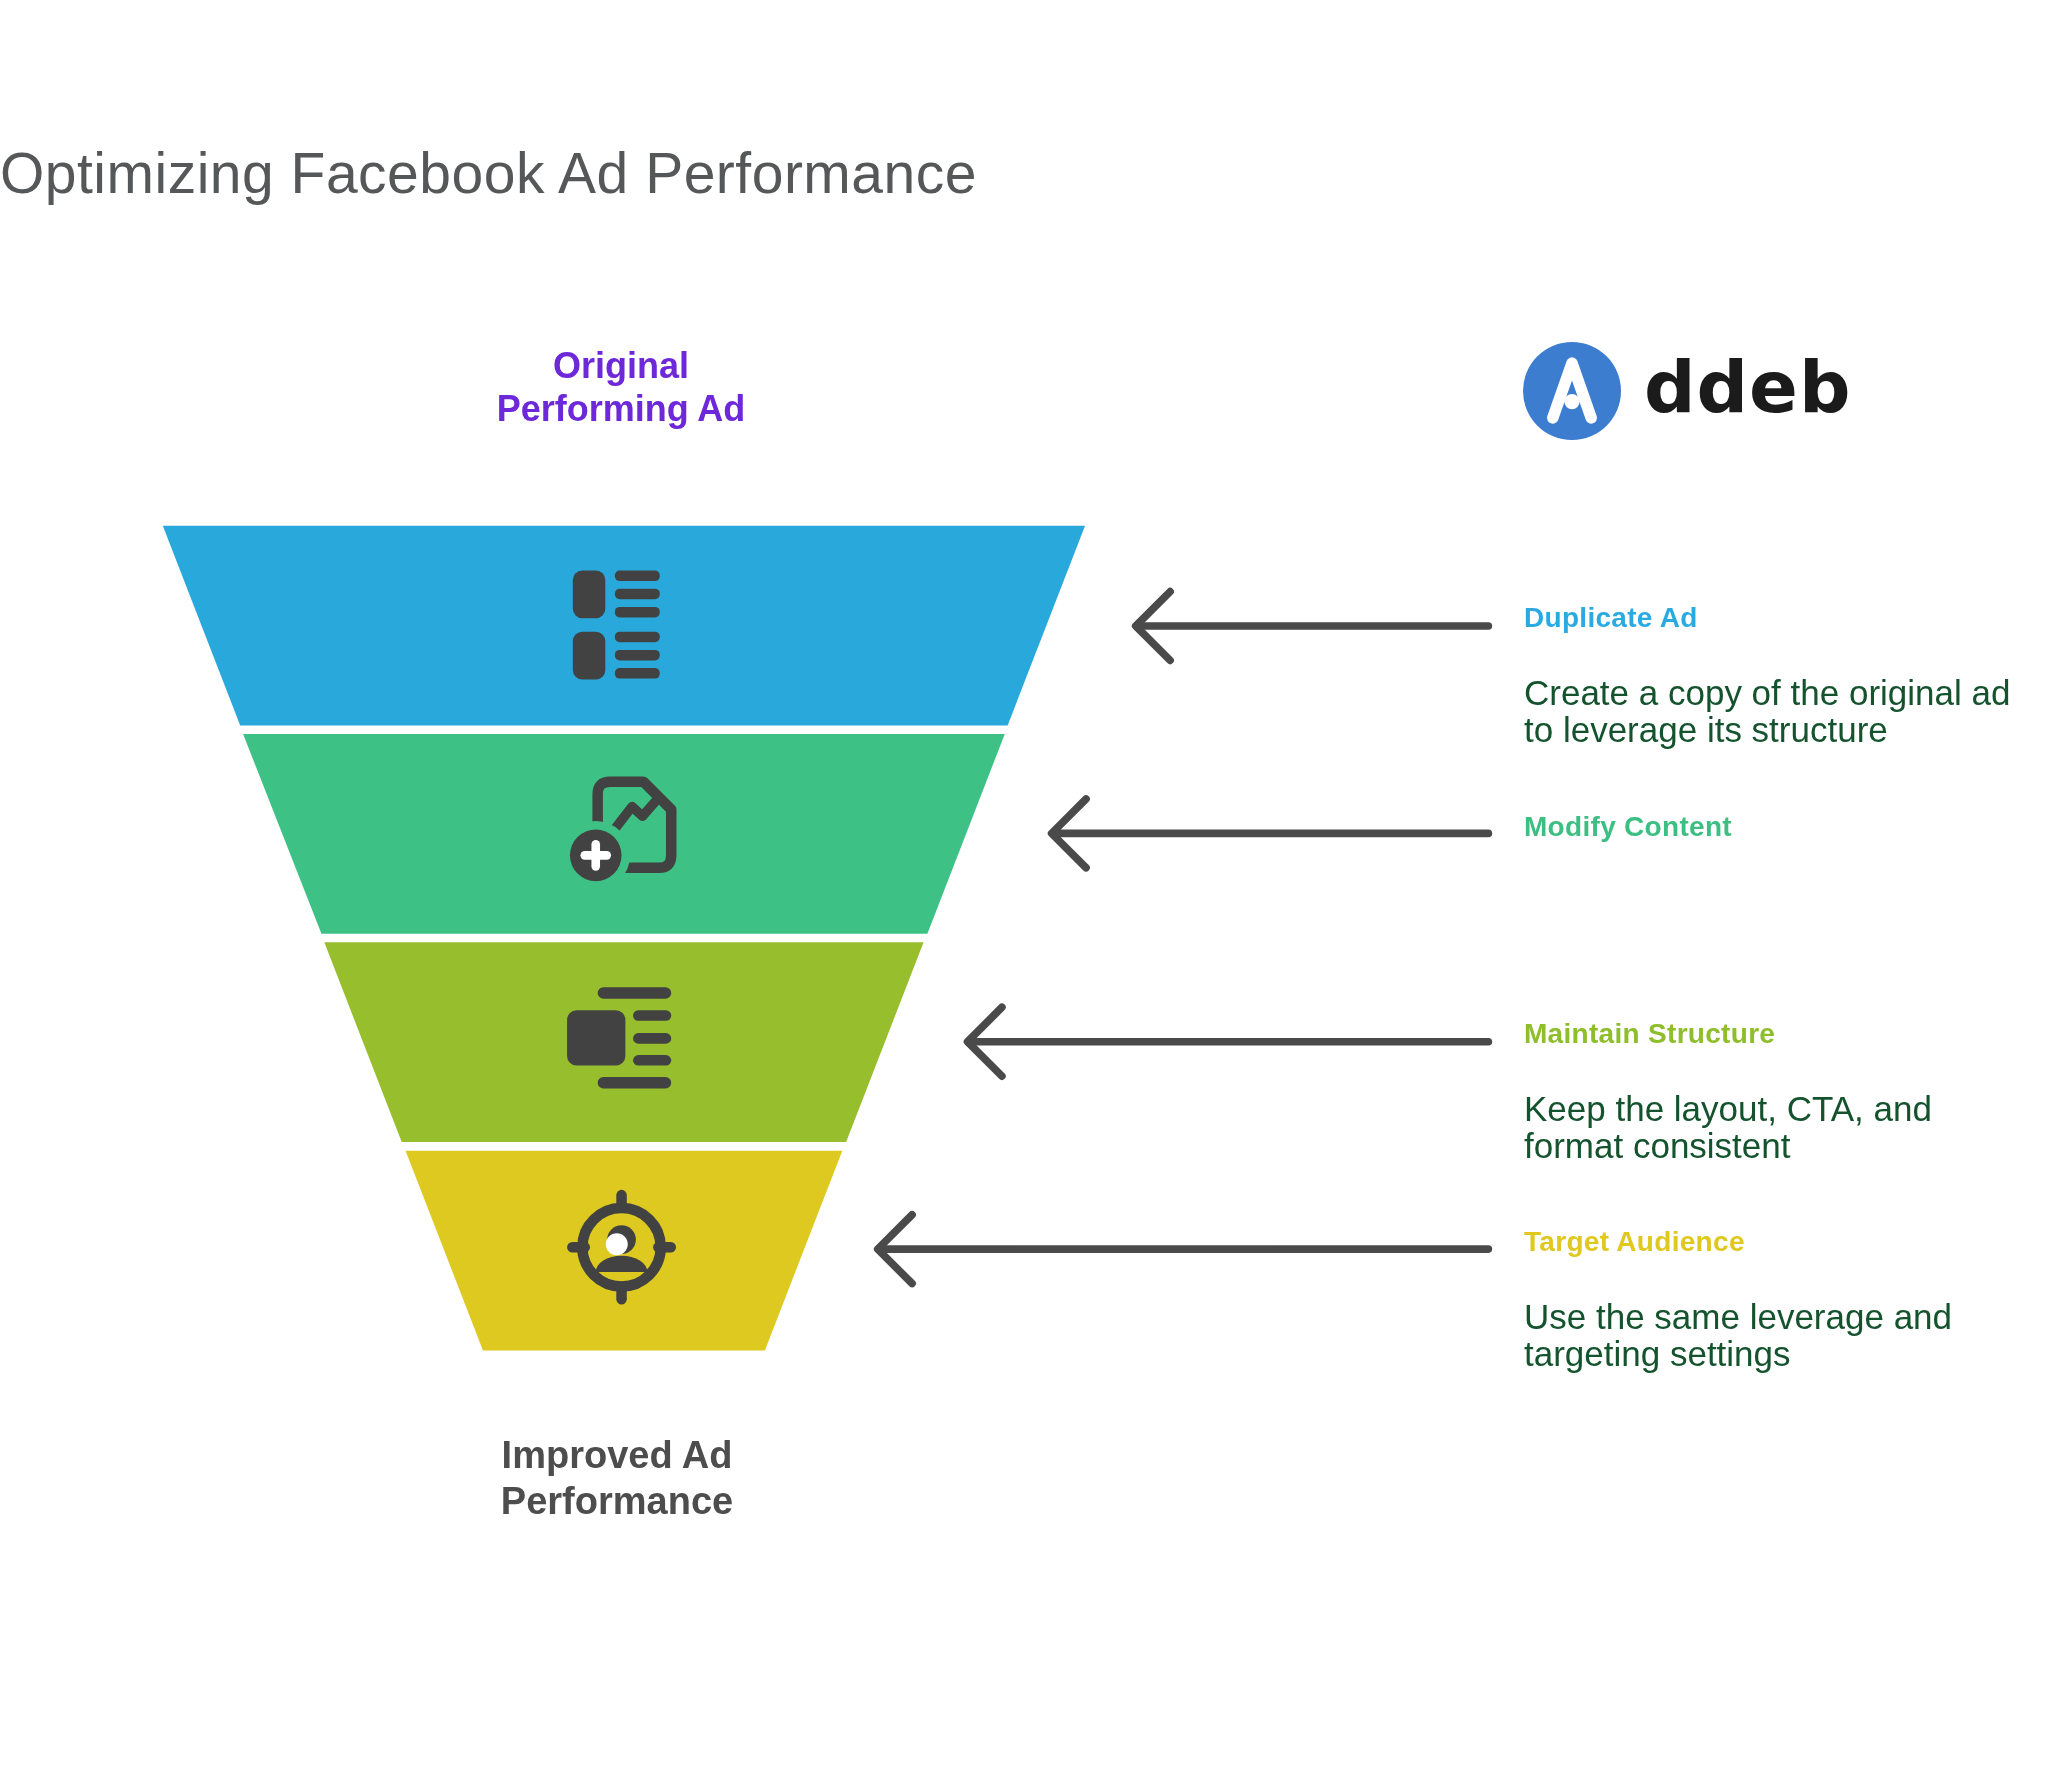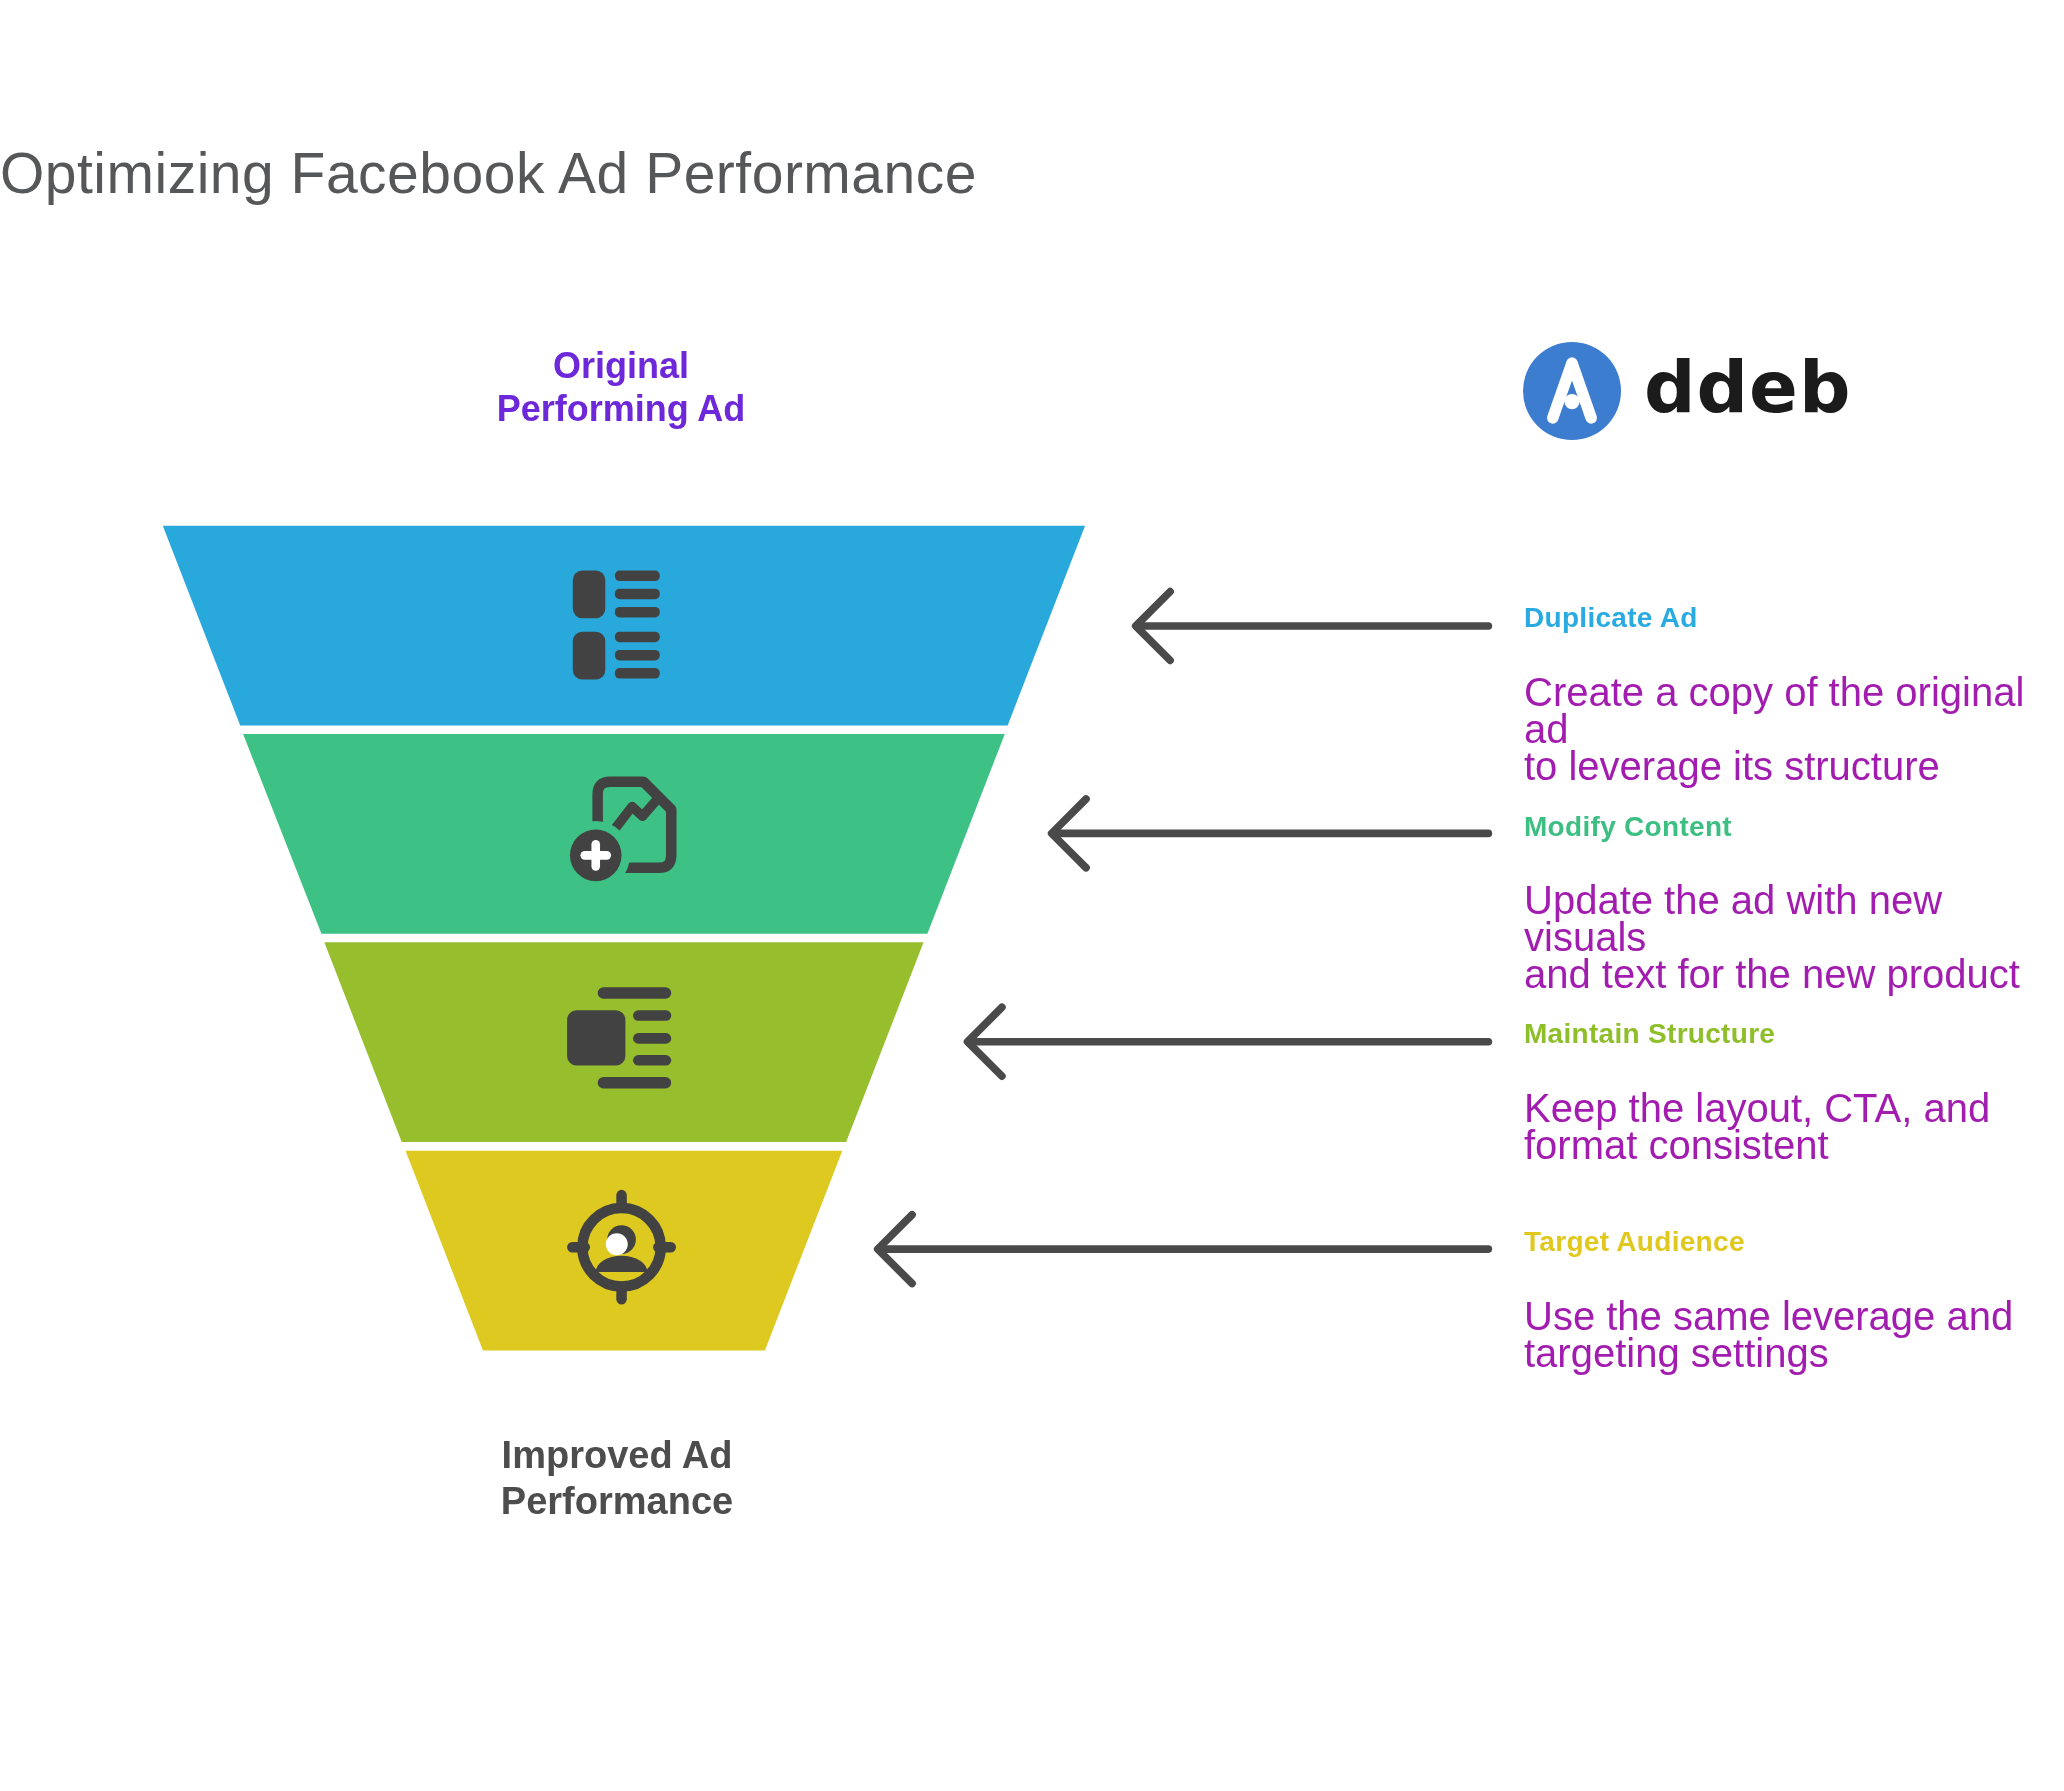--- a/index.html
+++ b/index.html
@@ -28,22 +28,22 @@
     font-family:"DejaVu Sans", sans-serif;
     font-size:72px; font-weight:700; letter-spacing:1px;
     line-height:1; margin-left:23px; transform:translateY(-3.8px);
   }
   .art{position:absolute; left:0; top:0;}
   .stage-heading{
     position:absolute; left:1524px; font-size:28px; font-weight:700; letter-spacing:0.3px;
   }
   .h1{top:602px}.h2{top:811px}.h3{top:1018px}.h4{top:1226px}
   .stage-desc{
-    position:absolute; left:1524px; font-size:40px; font-weight:400;
-    color:#a21caf; line-height:37px;
+    position:absolute; left:1524px; font-size:35px; font-weight:400;
+    color:#14532d; line-height:37px;
   }
   .d1{top:674px}.d2{top:882px}.d3{top:1090px}.d4{top:1298px}
 </style>
 </head>
 <body>
 
 <div class="canvas">
 
   <div class="title">Optimizing Facebook Ad Performance</div>
 
@@ -130,24 +130,20 @@
     </g>
   </svg>
 
   <div class="stage-heading h1" style="color: rgb(41, 171, 226);">Duplicate Ad</div>
   <div class="stage-desc d1">
     <span>Create a copy of the original ad</span>
     <span>to leverage its structure</span>
   </div>
 
   <div class="stage-heading h2" style="color: rgb(61, 190, 130);">Modify Content</div>
-  <div class="stage-desc d2">
-    <span>Update the ad with new visuals</span>
-    <span>and text for the new product</span>
-  </div>
 
   <div class="stage-heading h3" style="color: rgb(143, 190, 43);">Maintain Structure</div>
   <div class="stage-desc d3">
     <span>Keep the layout, CTA, and</span>
     <span>format consistent</span>
   </div>
 
   <div class="stage-heading h4" style="color: rgb(224, 200, 30);">Target Audience</div>
   <div class="stage-desc d4">
     <span>Use the same leverage and</span>

